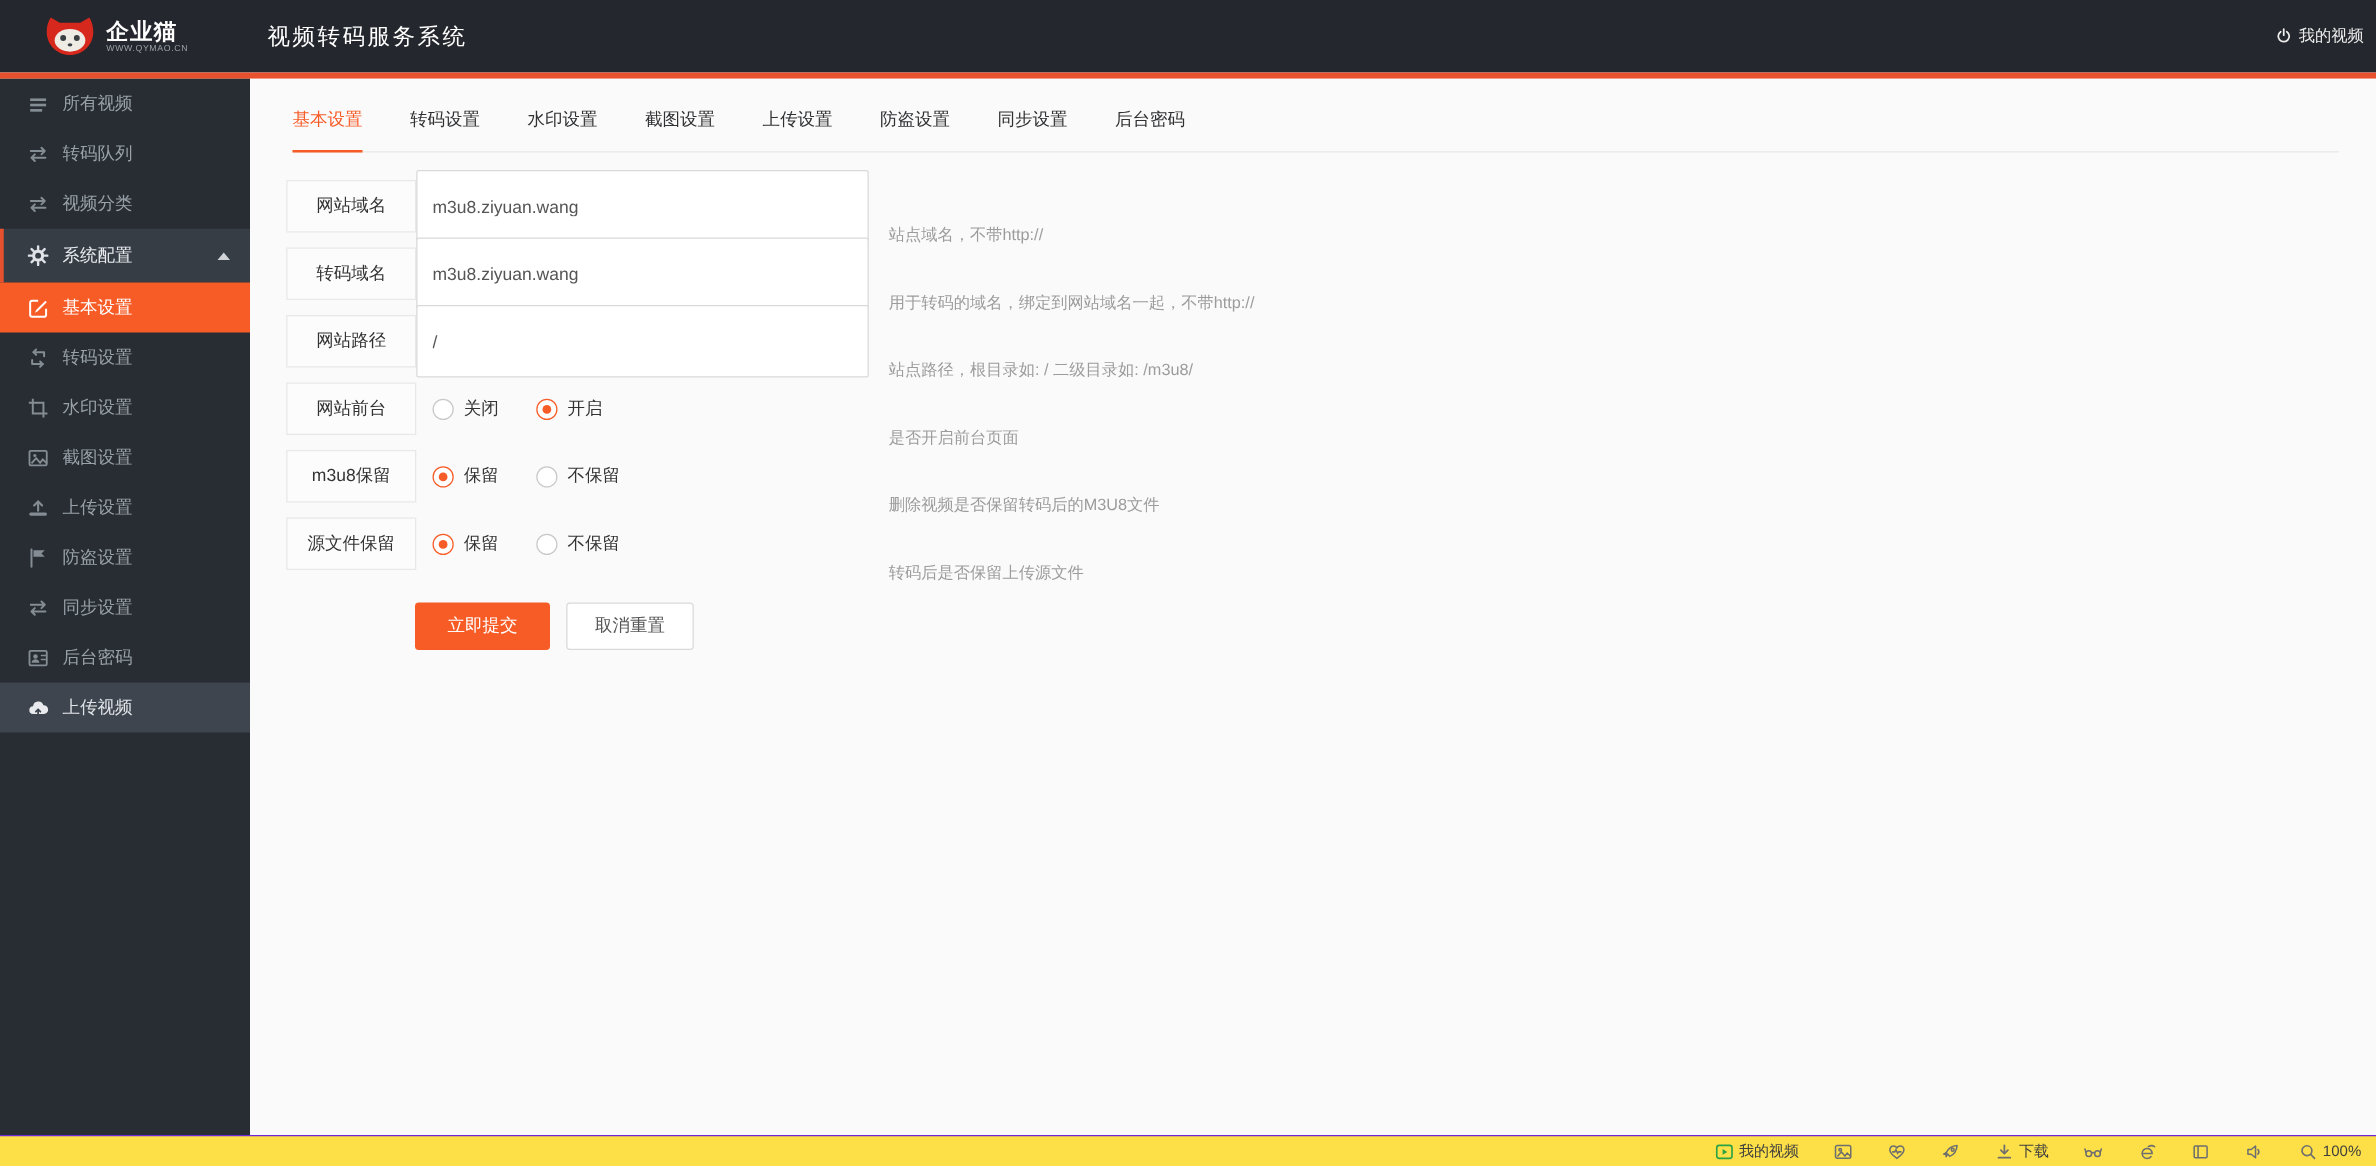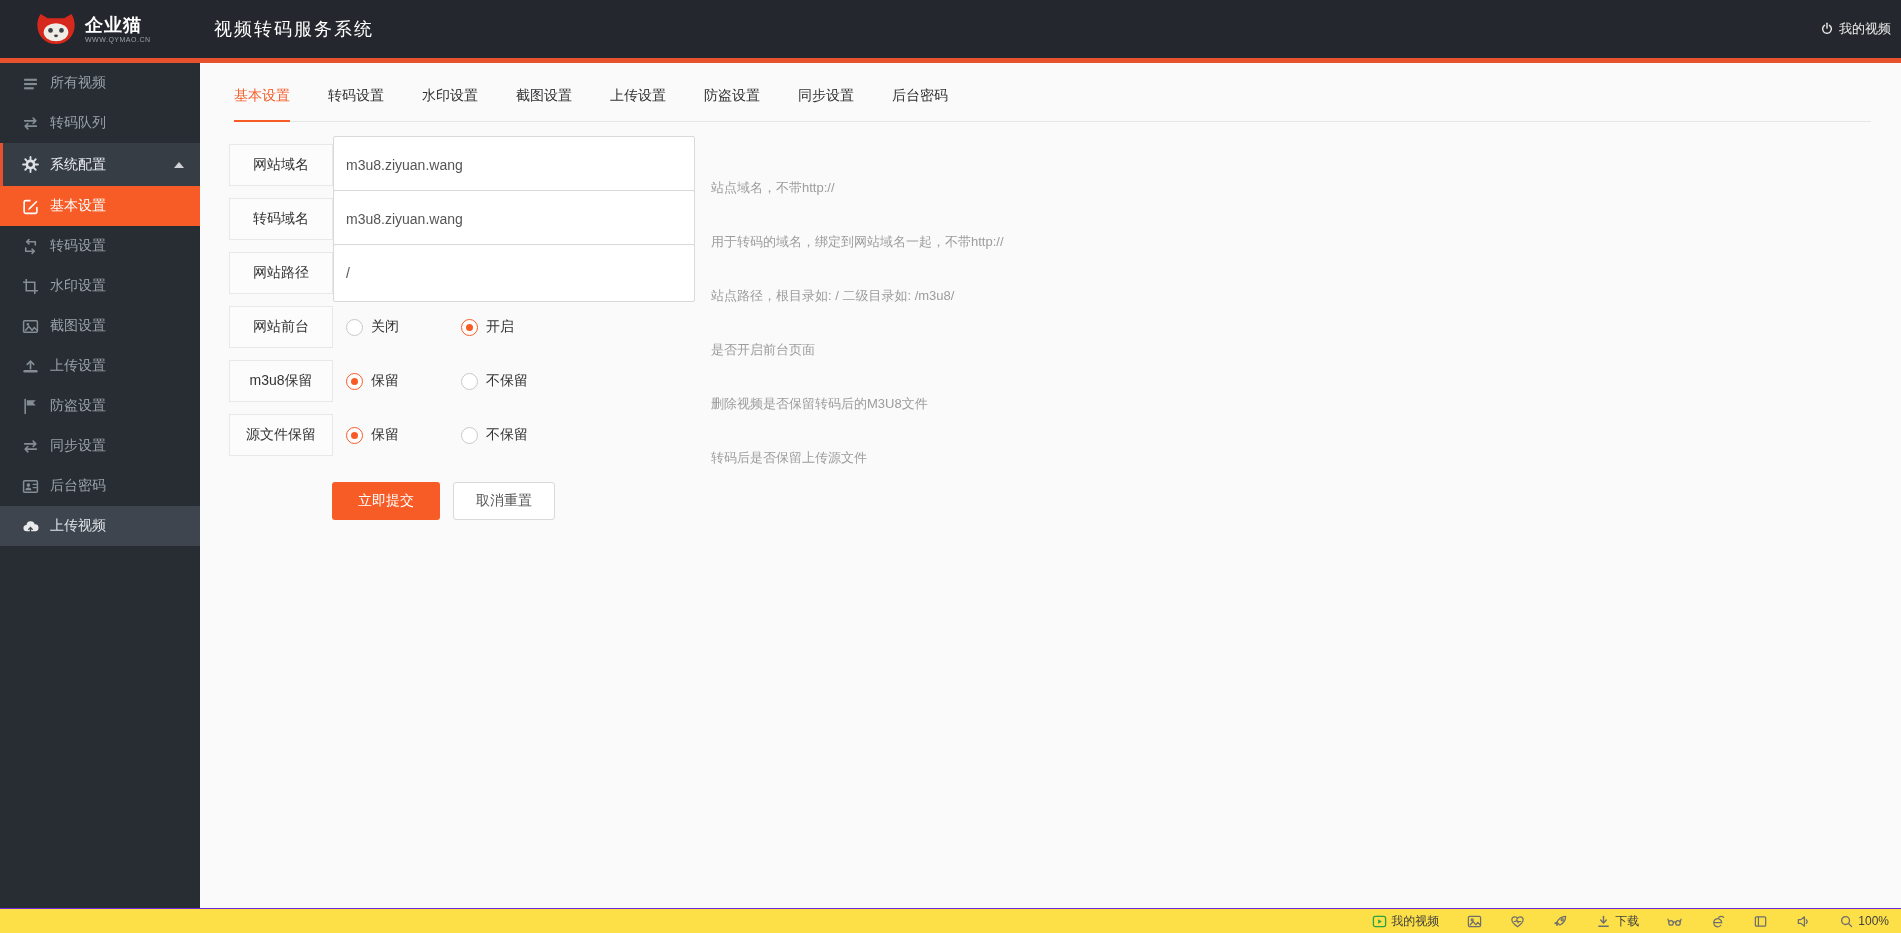--- a/index.html
+++ b/index.html
@@ -40,21 +40,21 @@
   .tab { padding:24px 0 15px; margin-right:38px; font-size:14px; color:#303133; cursor:pointer; }
   .tab.active { color:#f75c27; border-bottom:2px solid #f75c27; margin-bottom:-1px; }
 
   .form { padding:22px 0 0 29px; }
   .frow { display:flex; align-items:center; margin-bottom:12px; height:42px; }
   .flabel { width:104px; height:42px; border:1px solid #e8e8e8; background:#fcfcfc;
     display:flex; align-items:center; justify-content:center; font-size:14px; color:#333; }
   .finput { width:362px; height:58px; border:1px solid #d9d9d9; border-radius:2px;
     padding:0 12px; font-size:14px; color:#555; background:#fff; font-family:inherit; outline:none; }
   .fhint { margin-left:16px; font-size:13px; color:#9c9c9c;margin-top:46px; }
-  .radios { display:flex; align-items:center; margin-left:13px; width:349px;gap:32px; }
+  .radios { display:flex; align-items:center; margin-left:13px; width:349px; }
   .ropt { display:flex; align-items:center; margin-right:30px; cursor:pointer; }
   .rc { width:17px; height:17px; border-radius:50%; border:1px solid #c9c9c9; background:#fff;
     margin-right:8px; position:relative; }
   .rc.sel { border-color:#f75c27; }
   .rc.sel::after { content:""; position:absolute; inset:0; margin:auto; width:7px; height:7px;
     border-radius:50%; background:#f75c27; }
   .rlabel { font-size:14px; color:#333; }
 
   .btn-row { margin:26px 0 0 132px; display:flex; gap:13px; }
   .btn-primary { background:#f75c27; color:#fff; border:none; height:38px; padding:0 26px;
@@ -115,20 +115,29 @@
           <span>所有视频</span>
         </div>
         <div class="side-item">
           <span class="sicon">
             <svg viewBox="0 0 16 16" fill="none" stroke="currentColor" stroke-width="1.5" stroke-linecap="round" stroke-linejoin="round">
               <path d="M2.5 5.5h10.5M10.5 3 13 5.5 10.5 8"></path>
               <path d="M13.5 10.5H3M5.5 8 3 10.5 5.5 13"></path>
             </svg>
           </span>
           <span>转码队列</span>
+        </div>
+        <div class="side-item">
+          <span class="sicon">
+            <svg viewBox="0 0 16 16" fill="none" stroke="currentColor" stroke-width="1.5" stroke-linecap="round" stroke-linejoin="round">
+              <path d="M2.5 5.5h10.5M10.5 3 13 5.5 10.5 8"></path>
+              <path d="M13.5 10.5H3M5.5 8 3 10.5 5.5 13"></path>
+            </svg>
+          </span>
+          <span>视频分类</span>
         </div>
         <div class="side-item section section-active">
           <span class="sicon">
             <svg viewBox="0 0 16 16" fill="none" stroke="currentColor">
               <circle cx="8" cy="8" r="3.4" stroke-width="2.4"></circle>
               <g stroke-width="1.8" stroke-linecap="round">
                 <path d="M8 1v2.1M8 12.9V15M1 8h2.1M12.9 8H15M3.1 3.1l1.5 1.5M11.4 11.4l1.5 1.5M12.9 3.1l-1.5 1.5M4.6 11.4l-1.5 1.5"></path>
               </g>
             </svg>
           </span>

